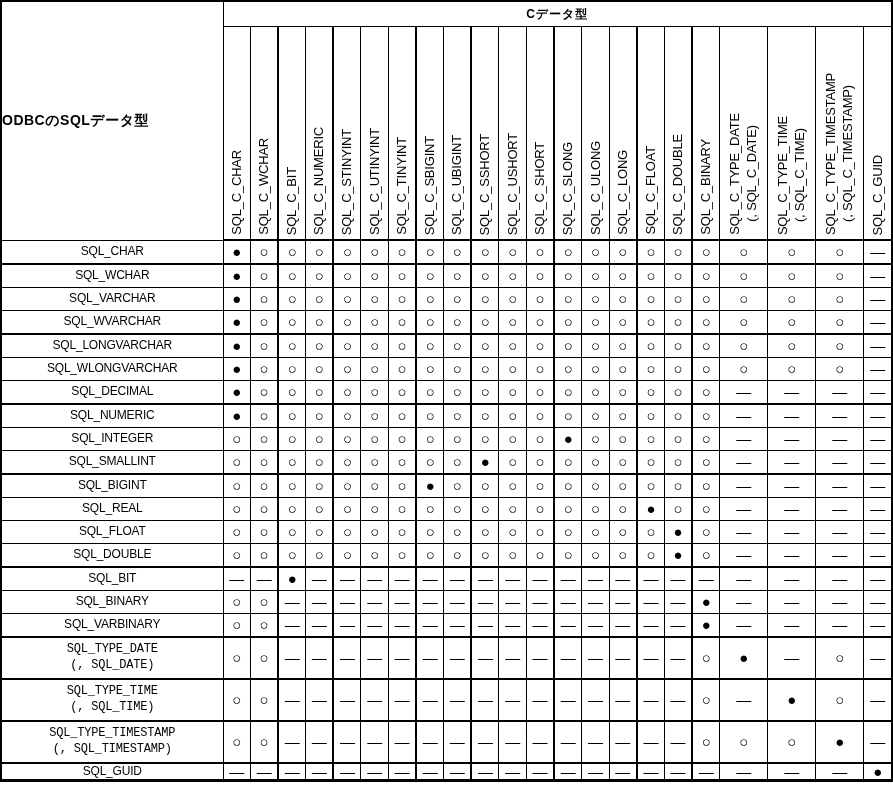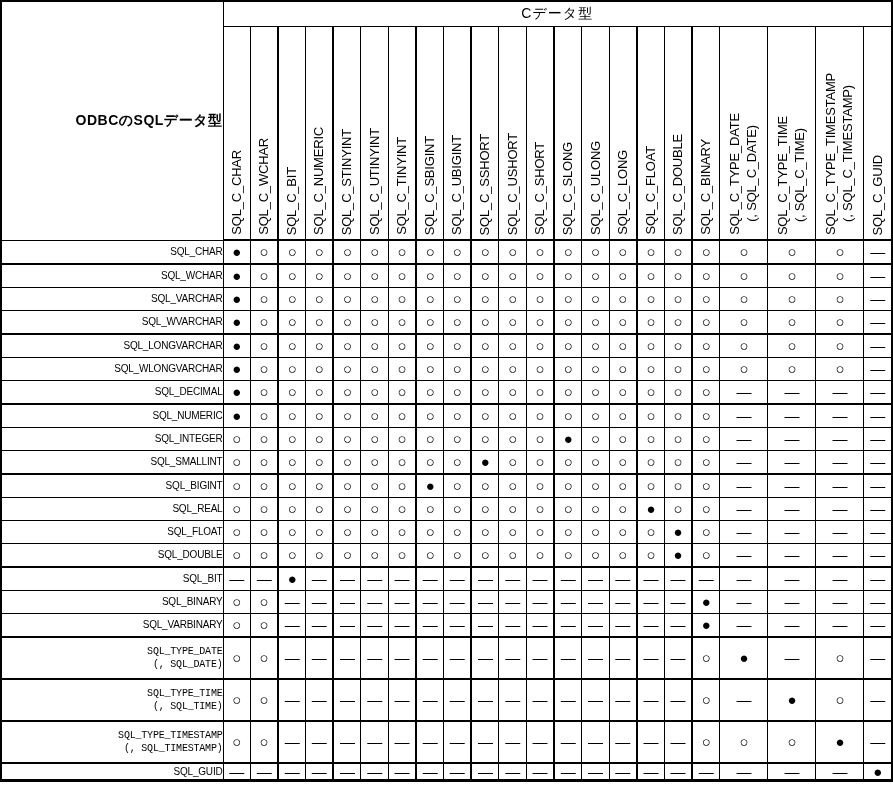--- a/index.html
+++ b/index.html
@@ -24,28 +24,28 @@
     border: 1px solid #000;
     padding: 0;
     background: #fff;
   }
   
   th.corner {
     border-right-width: 2px;
     border-bottom-width: 2px;
     font-weight: bold;
     font-size: 14px;
-    text-align: right;
+    text-align: left;
     vertical-align: middle;
     letter-spacing: 0.5px;
   }
   
   th.topheader {
-    font-weight: normal;
-    font-size: 14px;
+    font-weight: bold;
+    font-size: 12px;
     vertical-align: middle;
     height: 24px;
     letter-spacing: 1px;
   }
   
   tr.colhead-row th {
     height: 212px;
     border-bottom-width: 2px;
   }
   th.colhead { position: relative; font-weight: normal; }
@@ -57,22 +57,22 @@
     writing-mode: vertical-rl;
     white-space: pre;
     font-size: 13px;
     line-height: 1.3;
     letter-spacing: -0.2px;
   }
   
   th.rowlabel {
     border-right-width: 2px;
     font-weight: normal;
-    font-size: 10px;
-    text-align: right;
+    font-size: 12px;
+    text-align: center;
     vertical-align: middle;
     padding: 1px 2px 1px 2px;
     white-space: pre;
     line-height: 1.3;
     height: 22px;
     letter-spacing: -0.2px;
     overflow: hidden;
   }
   td.cell {
     text-align: center;

